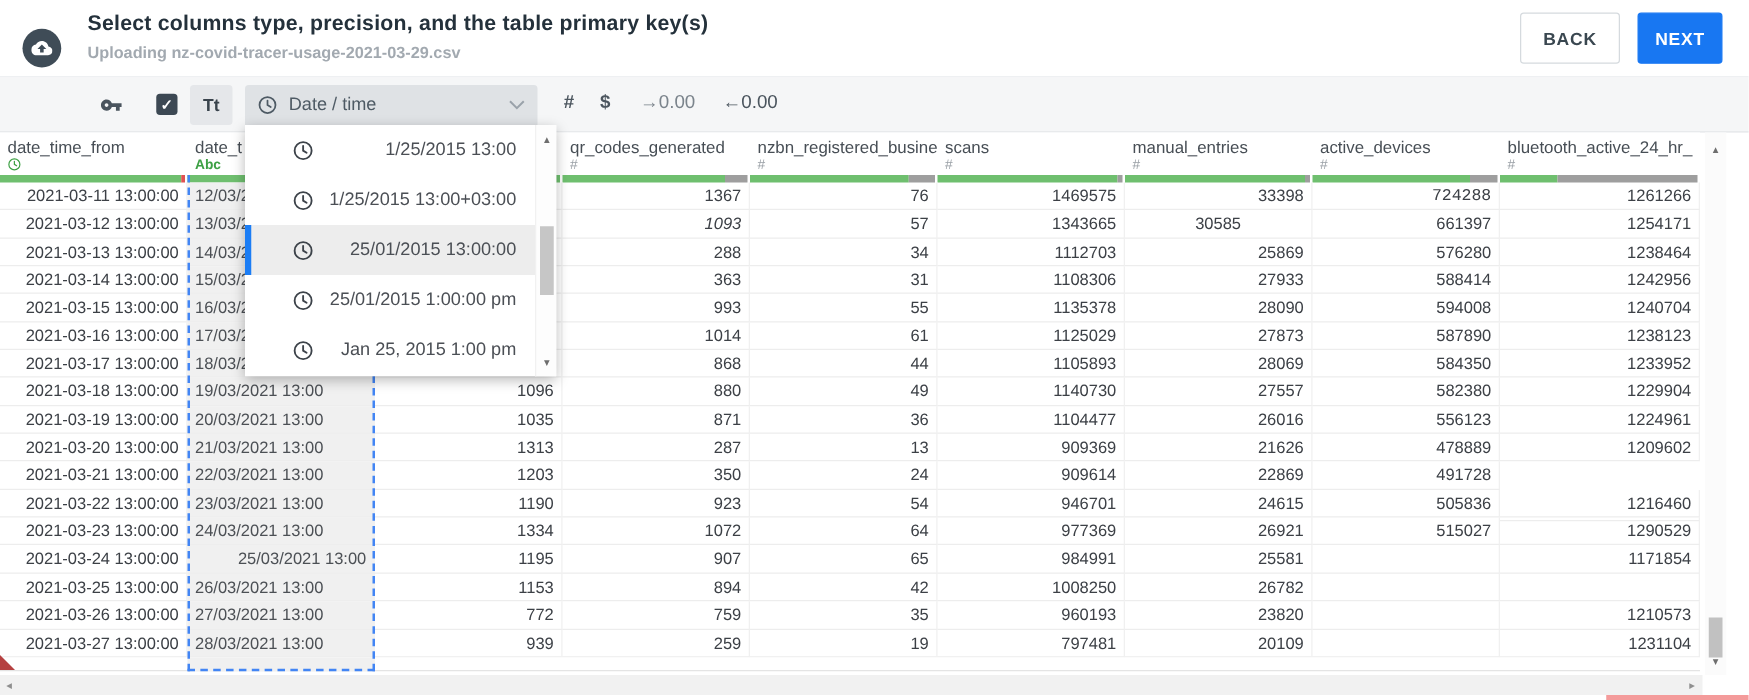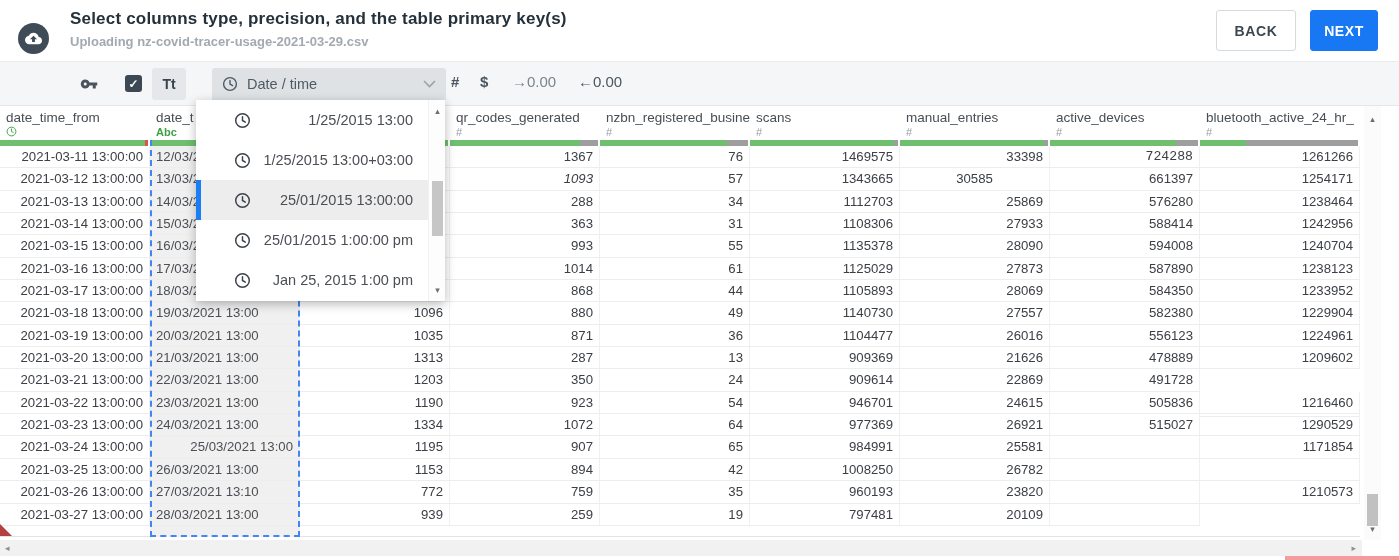--- a/index.html
+++ b/index.html
@@ -13,21 +13,21 @@
   .subtitle { position:absolute; left:70px; top:34px; font-size:13px; color:#a2a9b0; font-weight:600; }
   .btn { position:absolute; top:10px; height:41px; border-radius:3px; font-size:14px; font-weight:700; letter-spacing:.6px; display:flex; align-items:center; justify-content:center; cursor:pointer; }
   .btn-back { left:1216px; width:80px; background:#fff; border:1px solid #d5dade; color:#3a4750; }
   .btn-next { left:1310px; width:68px; background:#1877f2; border:1px solid #1877f2; color:#fff; }
 
   
   .toolbar { position:absolute; left:0; top:62px; width:100%; height:44px; background:#f5f6f7; border-bottom:1px solid #e4e6e9; }
   .key-ic { position:absolute; left:80px; top:13px; color:#4a545e; }
   .cbx { position:absolute; left:125px; top:13px; width:17px; height:17px; background:#3c4853; border-radius:3px; color:#fff; font-size:12px; font-weight:700; display:flex; align-items:center; justify-content:center; }
   .ttbtn { position:absolute; left:152px; top:6px; width:34px; height:32px; background:#e5e7ea; border-radius:3px; color:#39434c; font-size:14px; font-weight:700; display:flex; align-items:center; justify-content:center; }
-  .typesel { position:absolute; left:196px; top:6px; width:234px; height:32px; background:#dfe2e5; border-radius:3px 3px 0 0; display:flex; align-items:center; color:#4e5a64; font-size:14.5px; cursor:pointer;margin-left:16px; }
+  .typesel { position:absolute; left:196px; top:6px; width:234px; height:32px; background:#dfe2e5; border-radius:3px 3px 0 0; display:flex; align-items:center; color:#4e5a64; font-size:14.5px; cursor:pointer; }
   .typesel .selclock { margin-left:10px; display:flex; color:#4e5a64; }
   .typesel .selval { margin-left:9px; flex:1; }
   .typesel .chev { margin-right:10px; color:#9aa2aa; }
   .tb-sym { position:absolute; top:11px; font-size:15px; color:#4c565f; }
   .sym-num { left:451px; font-weight:600; }
   .sym-cur { left:480px; font-weight:600; }
   .sym-inc { left:512px; color:#7b848c; }
   .sym-dec { left:578px; color:#4c565f; }
 
   
@@ -355,38 +355,39 @@
         <div class="tcell" style="width: 150px;">1153</div>
         <div class="tcell" style="width: 150px;">894</div>
         <div class="tcell" style="width: 150px;">42</div>
         <div class="tcell" style="width: 150px;">1008250</div>
         <div class="tcell" style="width: 150px;">26782</div>
         <div class="tcell" style="width: 150px;"></div>
         <div class="tcell" style="width: 160px;"></div>
       </div>
       <div class="trow">
         <div class="tcell" style="width: 150px;">2021-03-26 13:00:00</div>
-        <div class="tcell left selcol" style="width: 150px;">27/03/2021 13:10</div>
+        <div class="tcell left selcol" style="width: 150px;">27/03/2021 13:00</div>
         <div class="tcell" style="width: 150px;">772</div>
         <div class="tcell" style="width: 150px;">759</div>
         <div class="tcell" style="width: 150px;">35</div>
         <div class="tcell" style="width: 150px;">960193</div>
         <div class="tcell" style="width: 150px;">23820</div>
         <div class="tcell" style="width: 150px;"></div>
         <div class="tcell" style="width: 160px;">1210573</div>
       </div>
       <div class="trow">
         <div class="tcell" style="width: 150px;">2021-03-27 13:00:00</div>
         <div class="tcell left selcol" style="width: 150px;">28/03/2021 13:00</div>
         <div class="tcell" style="width: 150px;">939</div>
         <div class="tcell" style="width: 150px;">259</div>
         <div class="tcell" style="width: 150px;">19</div>
         <div class="tcell" style="width: 150px;">797481</div>
         <div class="tcell" style="width: 150px;">20109</div>
         <div class="tcell" style="width: 150px;"></div>
+        <div class="tcell" style="width: 160px;">1231104</div>
       </div>
     </div>
   <div class="partialrow">
       <div class="partialsel"></div>
     </div>
   <div class="seloverlay"></div>
   <div class="redwedge"></div>
 
   <div class="menu">
     <div class="menu-items" id="menu-items">

